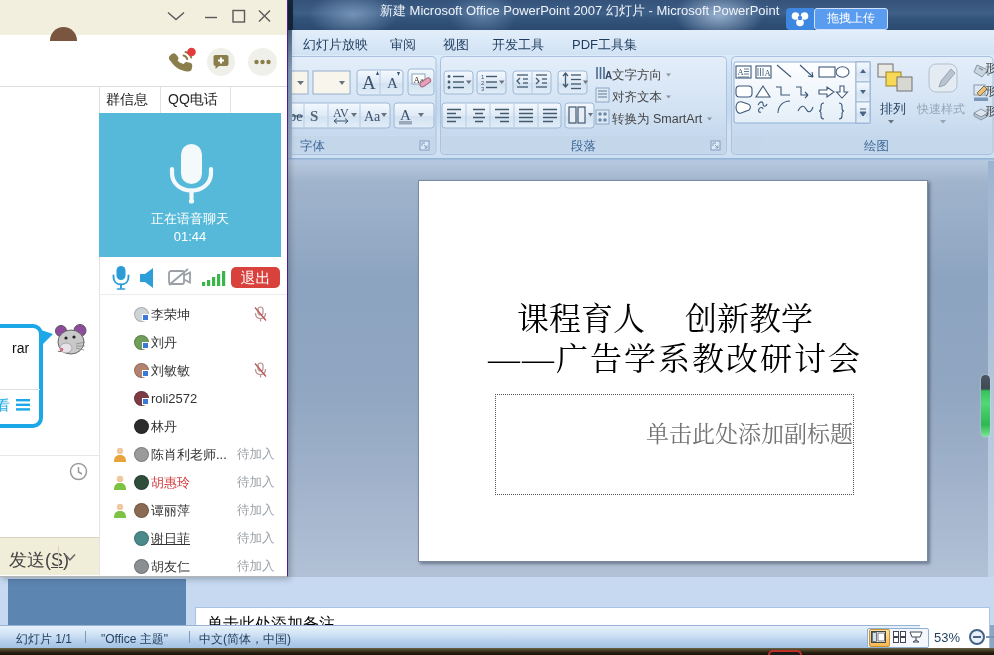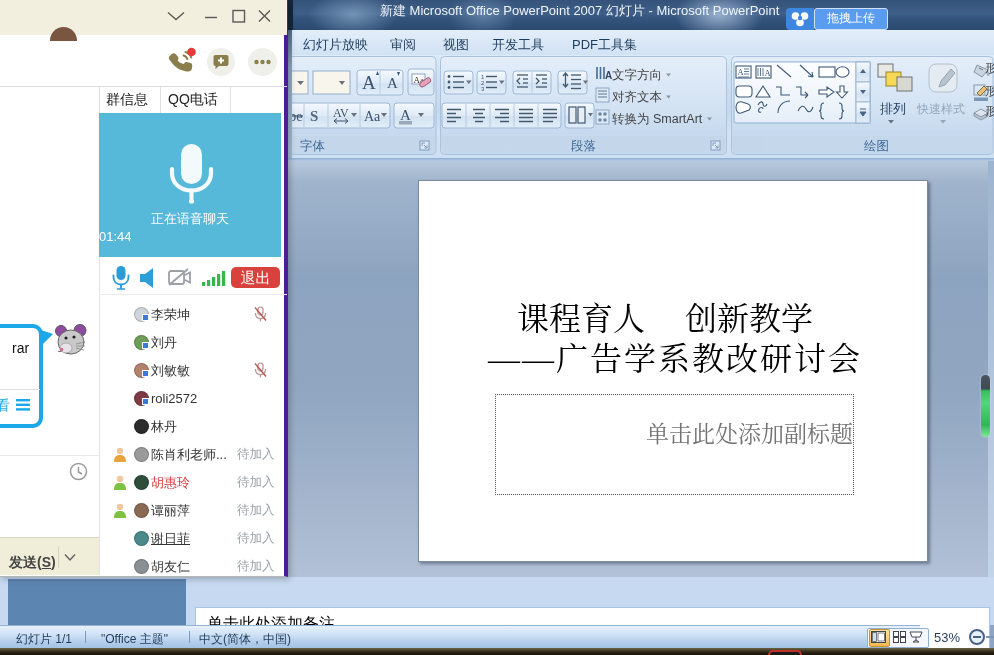--- a/index.html
+++ b/index.html
@@ -357,21 +357,21 @@
   </div>
   <div class="abs" style="left:986px;top:636px;width:8px;height:2px;background:#7a95b5;"></div>
 
   <div class="abs" style="left:0;top:648px;width:994px;height:7px;background:linear-gradient(180deg,#6b6242,#2a2415 60%,#171204);">
      <div class="abs" style="left:768px;top:2px;width:34px;height:5px;border-radius:19px 19px 0 0;background:#1a1a1a;border:2px solid #c03028;border-bottom:none;box-sizing:border-box;"></div>
   </div>
 
   <div class="abs" style="left:288px;top:0;width:5px;height:30px;background:#16283c;"></div>
   <div class="abs" style="left:288px;top:30px;width:4px;height:128px;background:linear-gradient(180deg,#55708e,#8fa9c6 30%,#a9c0da);"></div>
 
-  <div class="abs" id="qq" style="left:0;top:0;width:288px;height:577px;background:#fff;border-right:4px solid #4c1d95;border-bottom:1px solid #b5b5b5;box-sizing:border-box;box-shadow:2px 2px 6px rgba(0,0,0,.25);">
+  <div class="abs" id="qq" style="left:0;top:0;width:288px;height:577px;background:#fff;border-right:1px solid #4c1d95;border-bottom:1px solid #b5b5b5;box-sizing:border-box;box-shadow:2px 2px 6px rgba(0,0,0,.25);">
 
      <div class="abs" style="left:0;top:0;width:287px;height:35px;background:#f2efdf;"></div>
 
      <div class="abs" style="left:50px;top:27px;width:27px;height:14px;border-radius:14px 14px 0 0;background:#7a5640;"></div>
 
      <svg class="abs" style="left:160px;top:6px;" width="120" height="20" viewBox="0 0 120 20">
        <path d="M8 6.5 L16 13.5 L24 6.5" stroke="#5a5a5a" stroke-width="1.4" fill="none"></path>
        <path d="M45 11.5 H57" stroke="#5a5a5a" stroke-width="1.4"></path>
        <rect x="73" y="4.5" width="11.5" height="11.5" stroke="#5a5a5a" stroke-width="1.4" fill="none"></rect>
        <path d="M99 4.5 L110 15.5 M110 4.5 L99 15.5" stroke="#5a5a5a" stroke-width="1.4"></path>
@@ -406,21 +406,21 @@
      <div class="abs" style="left:168px;top:91px;font-size:14px;color:#222;">QQ电话</div>
 
      <div class="abs" style="left:99px;top:113px;width:182px;height:144px;background:#57b9da;">
         <svg class="abs" style="left:64px;top:30px;" width="58" height="66" viewBox="0 0 58 66">
           <rect x="18" y="1" width="21" height="40" rx="10.5" fill="#f4fafc"></rect>
           <path d="M9 26 V30 C9 40 17 47.5 28.5 47.5 C40 47.5 48 40 48 30 V26" stroke="#f4fafc" stroke-width="4.2" fill="none" stroke-linecap="round"></path>
           <path d="M28.5 47.5 V55" stroke="#f4fafc" stroke-width="4.2" stroke-linecap="round"></path>
           <circle cx="28.5" cy="58" r="2.6" fill="#f4fafc"></circle>
         </svg>
         <div class="abs" style="left:0;top:97px;width:182px;text-align:center;color:#fff;font-size:13px;">正在语音聊天</div>
-        <div class="abs" style="left:0;top:116px;width:182px;color:#fff;font-size:13px;">01:44</div>
+        <div class="abs" style="left:0;top:116px;width:182px;text-align:center;color:#fff;font-size:13px;">01:44</div>
      </div>
 
      <svg class="abs" style="left:111px;top:265px;" width="20" height="26" viewBox="0 0 20 26">
         <rect x="5.5" y="1" width="9" height="14" rx="4.5" fill="#2b9cd8"></rect>
         <path d="M2.5 10.5 V12 C2.5 16.5 5.5 19.5 10 19.5 C14.5 19.5 17.5 16.5 17.5 12 V10.5" stroke="#2b9cd8" stroke-width="1.9" fill="none" stroke-linecap="round"></path>
         <path d="M10 19.5 V23" stroke="#2b9cd8" stroke-width="1.9" stroke-linecap="round"></path>
         <path d="M6.5 24 H13.5" stroke="#2b9cd8" stroke-width="1.6" stroke-linecap="round"></path>
      </svg>
      <svg class="abs" style="left:138px;top:267px;" width="18" height="22" viewBox="0 0 18 22">
         <path d="M2 7 H7 L15 1 V21 L7 15 H2 Z" fill="#2d9fd8"></path>
@@ -521,21 +521,21 @@
         <circle cx="7.5" cy="25.5" r="1.8" fill="#d86a80"></circle>
         <path d="M22 20 L31 18 M22 22 L31 22 M22 24 L30 26" stroke="#888" stroke-width=".8" fill="none"></path>
      </svg>
 
      <svg class="abs" style="left:69px;top:462px;" width="19" height="19" viewBox="0 0 19 19">
         <circle cx="9.5" cy="9.5" r="8" fill="none" stroke="#9a9a9a" stroke-width="1.5"></circle>
         <path d="M9.5 5 V10 L13 12" fill="none" stroke="#9a9a9a" stroke-width="1.5"></path>
      </svg>
 
      <div class="abs" style="left:0;top:537px;width:99px;height:38px;background:#f0edd8;border-top:1px solid #d8d4bd;box-sizing:border-box;">
-        <div class="abs" style="left:9px;top:16px;font-size:14px;color:#444;font-weight:bold;">发送(<span style="text-decoration:underline;">S</span>)</div>
+        <div class="abs" style="left:9px;top:10px;font-size:18px;color:#444;">发送(<span style="text-decoration:underline;">S</span>)</div>
         <div class="abs" style="left:58px;top:8px;width:1px;height:22px;background:#d8d4bd;"></div>
         <svg class="abs" style="left:63px;top:15px;" width="14" height="9" viewBox="0 0 14 9">
           <path d="M2 1.5 L7 7 L12 1.5" stroke="#666" stroke-width="1.5" fill="none"></path>
         </svg>
      </div>
   </div>
 
 </div>
 
 </body></html>

